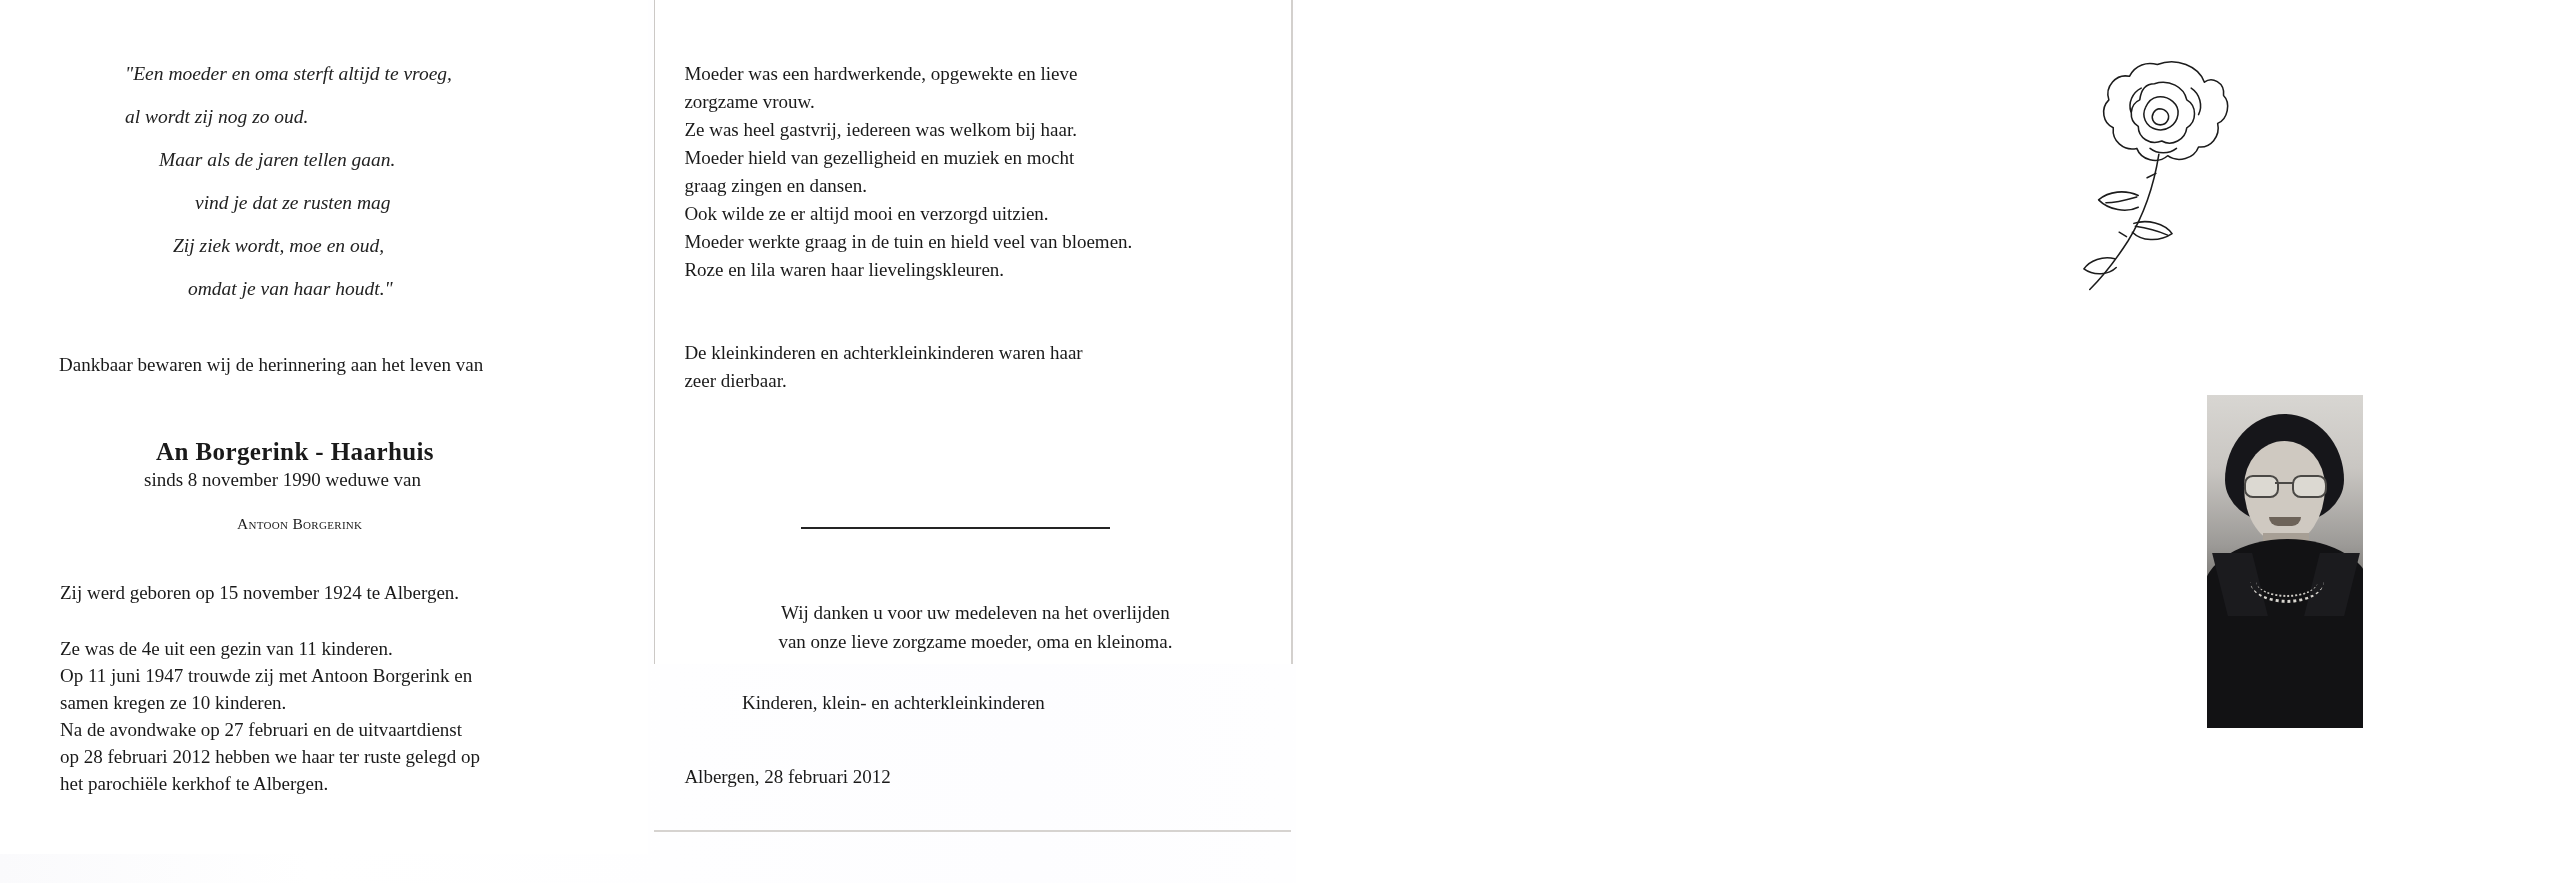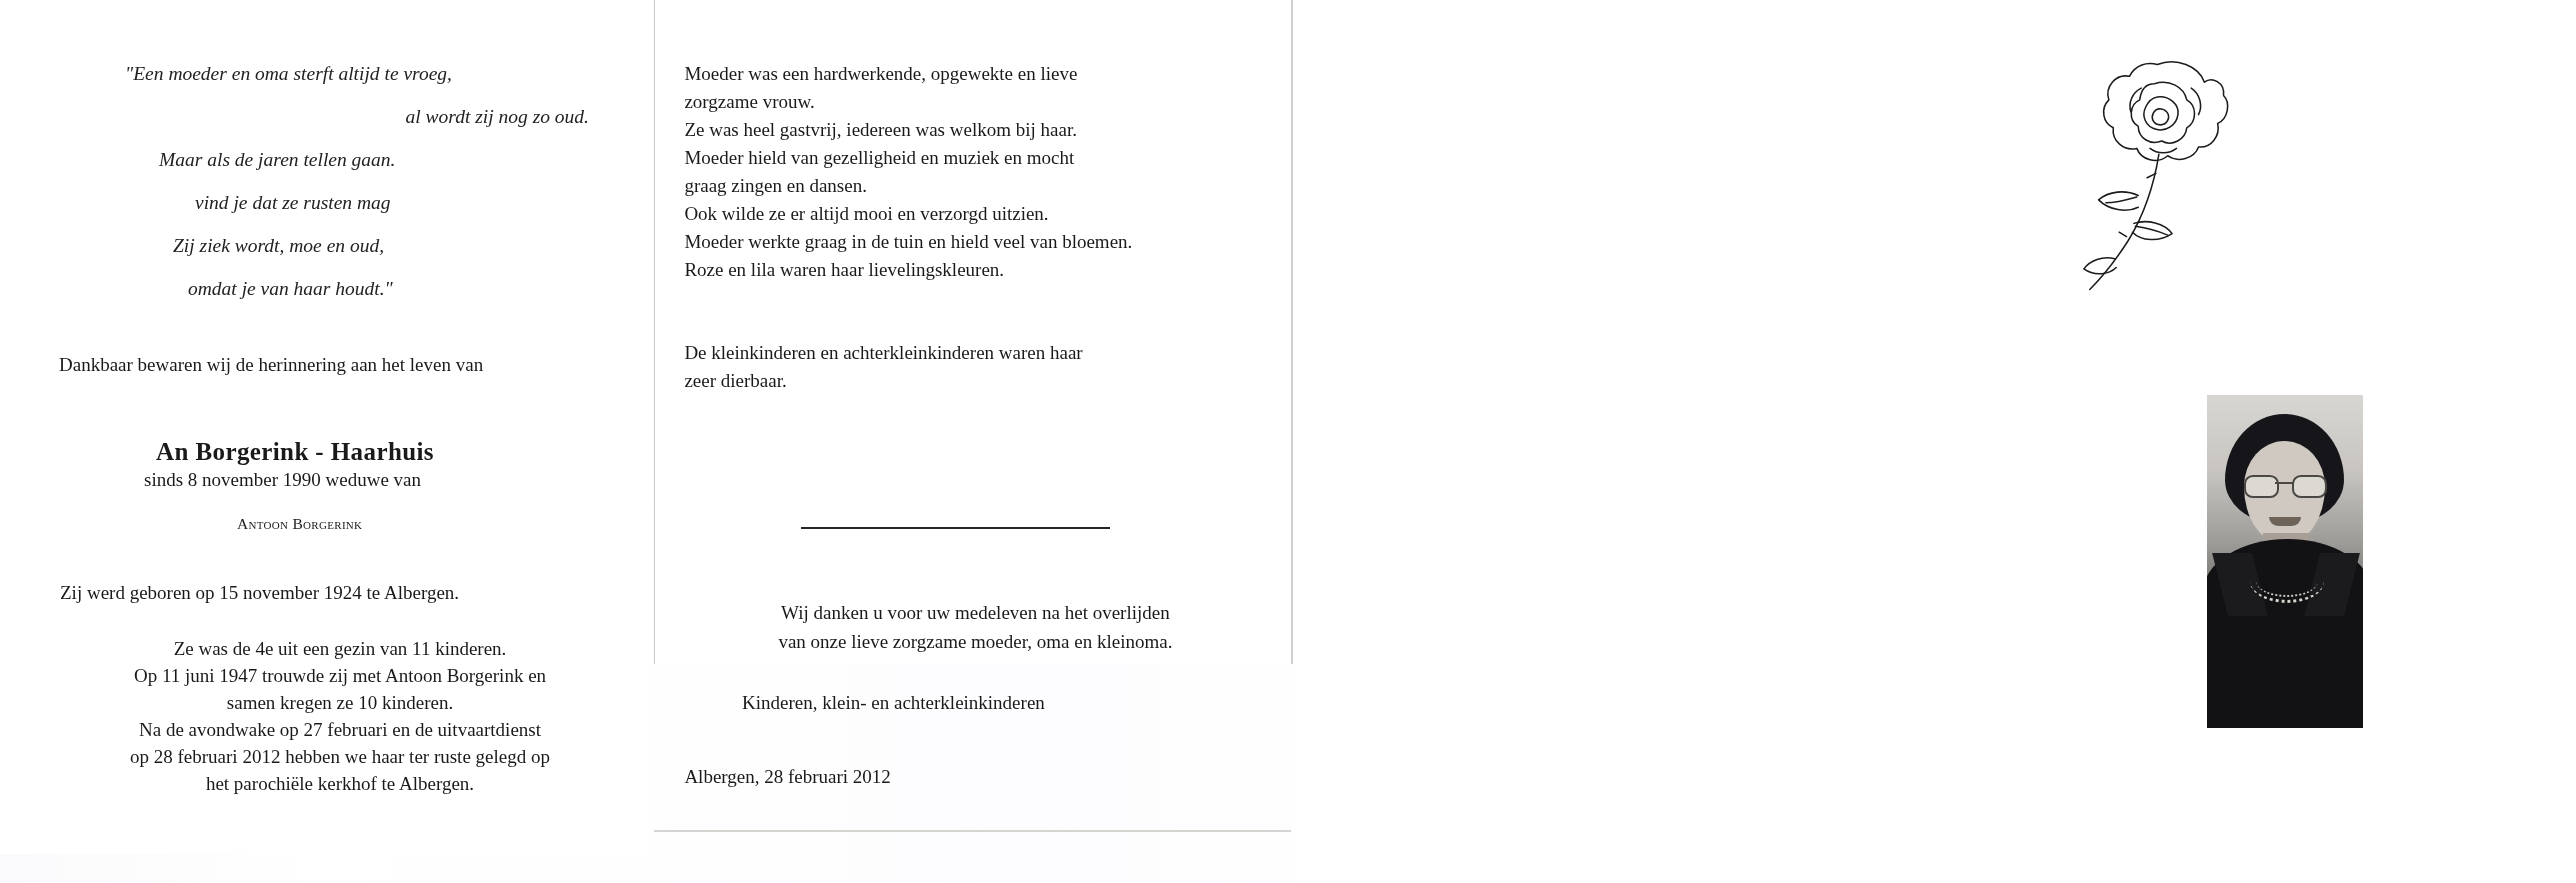--- a/index.html
+++ b/index.html
@@ -78,21 +78,21 @@
     left: 88px;
     top: 52px;
     width: 501px;
     font-style: italic;
     font-size: 19.5px;
     line-height: 43px;
     color: #222;
   }
   .poem .line { display: block; white-space: pre; }
   .poem .l1 { margin-left: 37px; }
-  .poem .l2 { margin-left: 37px; text-align: right; }
+  .poem .l2 { margin-left: 37px; }
   .poem .l3 { margin-left: 71px; font-style: italic; }
   .poem .l4 { margin-left: 85px; }
   .poem .l5 { margin-left: 107px; }
   .poem .l6 { margin-left: 100px; }
 
   .dankbaar {
     position: absolute;
     left: 59px;
     top: 352px;
     width: 560px;
@@ -133,21 +133,21 @@
     font-size: 19px;
   }
   .bio {
     position: absolute;
     left: 60px;
     top: 635px;
     width: 560px;
     font-size: 19px;
     line-height: 27px;
   }
-  .bio .line { display: block; text-align: center; }
+  .bio .line { display: block; }
 
   
   .mid-block-1 {
     position: absolute;
     left: 29.4px;
     top: 60px;
     width: 582px;
     font-size: 19px;
     line-height: 28px;
   }

